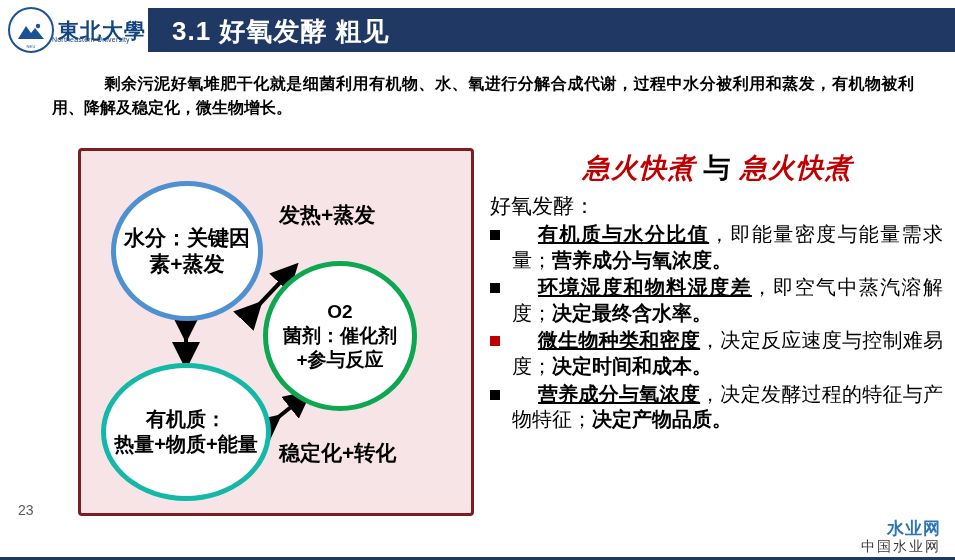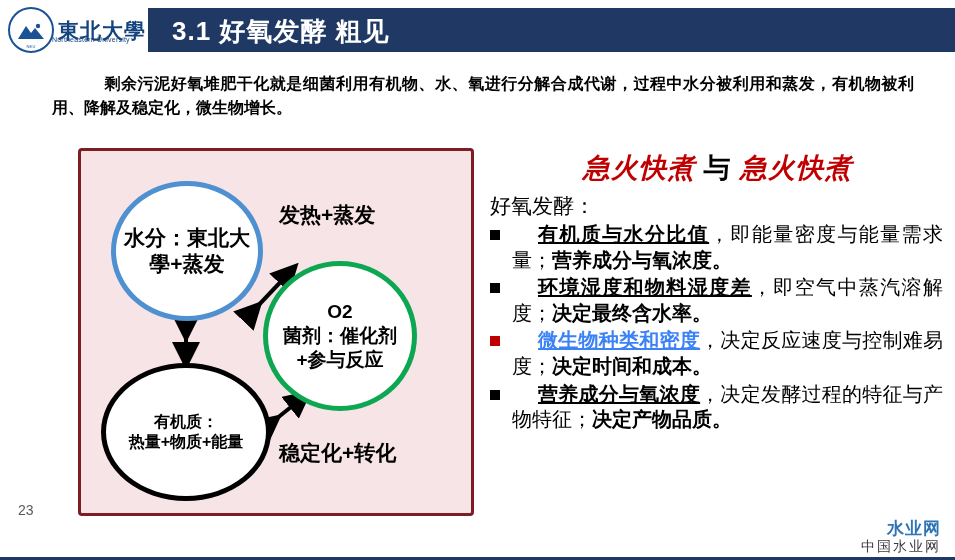--- a/index.html
+++ b/index.html
@@ -127,22 +127,22 @@
   }
   .bubble-o2 {
     left: 182px; top: 110px;
     width: 154px; height: 150px;
     border: 5px solid #0ca750;
     font-size: 19px;
   }
   .bubble-organic {
     left: 20px; top: 212px;
     width: 170px; height: 138px;
-    border: 5px solid #000000;
-    font-size: 16px;
+    border: 5px solid #14b8a6;
+    font-size: 20px;
   }
   .label-heat {
     position: absolute;
     left: 198px; top: 50px;
     font-size: 21px;
     font-weight: bold;
     color: #000000;
     white-space: nowrap;
   }
   .label-stable {
@@ -197,21 +197,21 @@
     color: #000000;
     text-align: justify;
   }
   ul.keys li .marker {
     position: absolute;
     left: 2px; top: 8px;
     width: 10px; height: 10px;
     background: #000000;
   }
   .u { text-decoration: underline; margin-left: 26px; }
-  .red { color: #3b82f6; }
+  .red { color: #000000; }
   .bold { font-weight: bold; }
   .final-line {
     margin-top: 4px;
     margin-left: 24px;
     font-size: 21px;
     font-weight: bold;
     color: #c00000;
     text-decoration: underline;
     white-space: nowrap;
   }
@@ -279,21 +279,21 @@
     </defs>
 
     <line x1="105" y1="178" x2="105" y2="205" stroke="#000" stroke-width="4" marker-start="url(#ah)" marker-end="url(#ah)"></line>
 
     <line x1="172" y1="160" x2="208" y2="122" stroke="#000" stroke-width="4" marker-start="url(#ah)" marker-end="url(#ah)"></line>
 
     <line x1="190" y1="272" x2="220" y2="248" stroke="#000" stroke-width="4" marker-start="url(#ah)" marker-end="url(#ah)"></line>
   </svg>
 
   <div class="bubble bubble-water">
-    <span>水分：東北大學+蒸发</span>
+    <span>水分：关键因素+蒸发</span>
   </div>
 
   <div class="bubble bubble-o2">
     <span>
       <span>O2</span><br>
       <span>菌剂：催化剂+参与反应</span>
     </span>
   </div>
 
   <div class="bubble bubble-organic">

